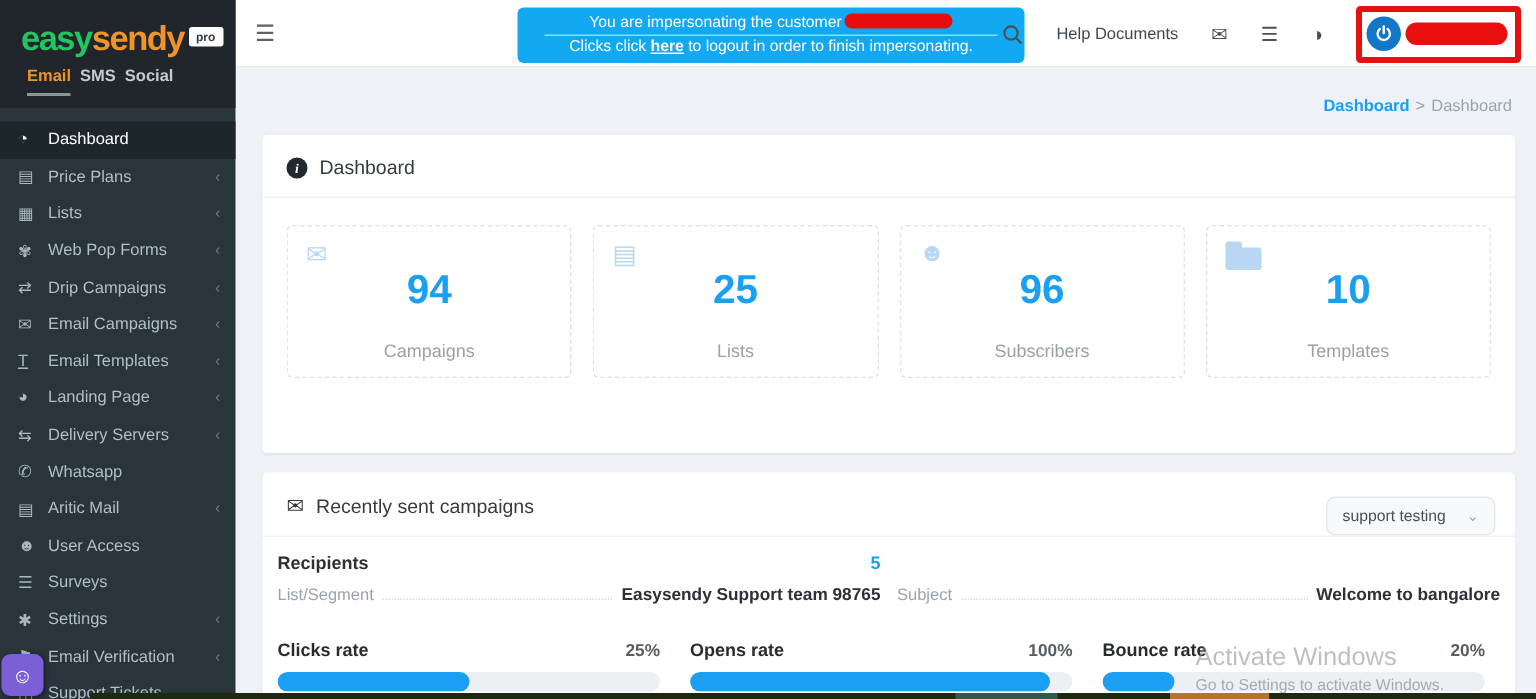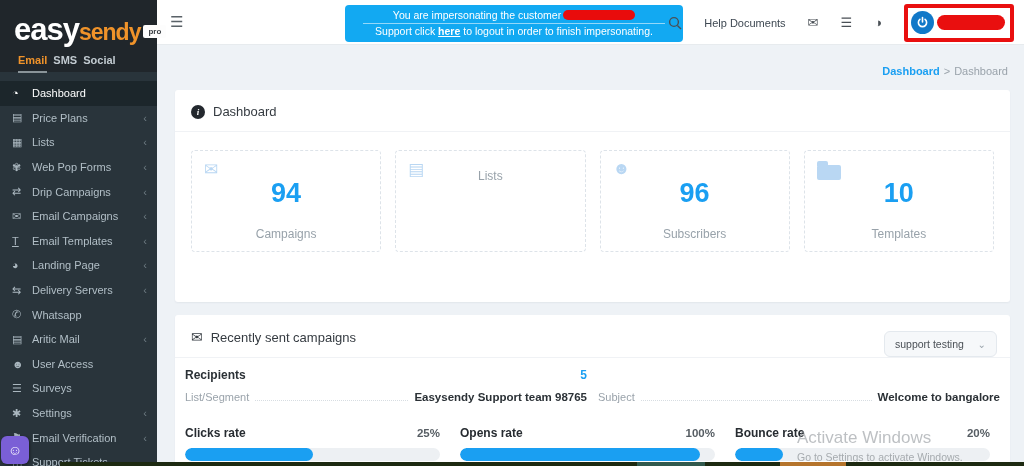--- a/index.html
+++ b/index.html
@@ -2,21 +2,21 @@
 <html><head>
 <meta charset="utf-8">
 <style>
   * { margin:0; padding:0; box-sizing:border-box; }
   html,body { width:1024px; height:466px; overflow:hidden; font-family:"Liberation Sans", sans-serif; background:#eef2f6; position:relative; }
 
   
   .sidebar { position:absolute; left:0; top:0; width:157px; height:466px; background:#29343b; z-index:10; }
   .logo-block { background:#20262b; padding:8px 0 0 0; height:72px; }
   .logo-line { padding:4px 12px 2px 14px; white-space:nowrap; }
-  .logo-easy { color:#ffffff; font-weight:bold; font-size:31px; letter-spacing:-1px; }
+  .logo-easy { color:#22c55e; font-weight:bold; font-size:23px; letter-spacing:-1px; }
   .logo-sendy { color:#f0932a; font-weight:bold; font-size:23px; letter-spacing:-1px; }
   .logo-badge { display:inline-block; background:#fdfdfd; color:#3a3f44; font-size:8px; font-weight:bold; padding:2px 5px; border-radius:2px; vertical-align:6px; margin-left:3px; }
   .tabs-row { display:flex; gap:6px; padding:4px 0 0 18px; }
   .tab { font-size:11px; font-weight:bold; color:#c2cbd1; padding-bottom:5px; cursor:pointer; }
   .tab.active { color:#f0932a; border-bottom:2px solid #8a9499; }
   .menu { padding-top:9px; }
   .menu-item { display:flex; align-items:center; height:24.6px; padding:0 10px 0 12px; color:#b2bfc7; font-size:11px; cursor:pointer; }
   .menu-item.active { background:#1c262b; color:#ffffff; }
   .menu-icon { width:20px; font-size:11px; color:#aab7bf; flex:none; }
   .menu-item.active .menu-icon { color:#ffffff; }
@@ -185,21 +185,21 @@
       <span class="menu-label">Support Tickets</span>
     </div>
   </div>
 </div>
 
 <div class="header">
   <span class="hamburger">☰</span>
   <div class="banner">
     <div><span>You are impersonating the customer</span><span class="banner-redaction"></span></div>
     <div class="banner-divider"></div>
-    <div><span>Support click </span><a class="here">here</a><span> to logout in order to finish impersonating.</span></div>
+    <div><span>Clicks click </span><a class="here">here</a><span> to logout in order to finish impersonating.</span></div>
   </div>
   <div class="header-right">
     <span class="h-icon">
       <svg width="14" height="14" viewBox="0 0 14 14">
           <circle cx="6" cy="6" r="4.4" fill="none" stroke="#4a5056" stroke-width="1.4"></circle>
           <line x1="9.4" y1="9.4" x2="13" y2="13" stroke="#4a5056" stroke-width="1.4"></line>
         </svg>
     </span>
     <span class="help-label">Help Documents</span>
     <span class="h-icon">✉</span>
@@ -228,20 +228,21 @@
       <span class="card-title">Dashboard</span>
     </div>
     <div class="stats-row">
       <div class="stat-box">
         <span class="stat-icon">✉</span>
         <div class="stat-value">94</div>
         <div class="stat-label">Campaigns</div>
       </div>
       <div class="stat-box">
         <span class="stat-icon">▤</span>
+        <div class="stat-value">25</div>
         <div class="stat-label">Lists</div>
       </div>
       <div class="stat-box">
         <span class="stat-icon">☻</span>
         <div class="stat-value">96</div>
         <div class="stat-label">Subscribers</div>
       </div>
       <div class="stat-box">
         <span class="folder-shape"></span>
         <div class="stat-value">10</div>

